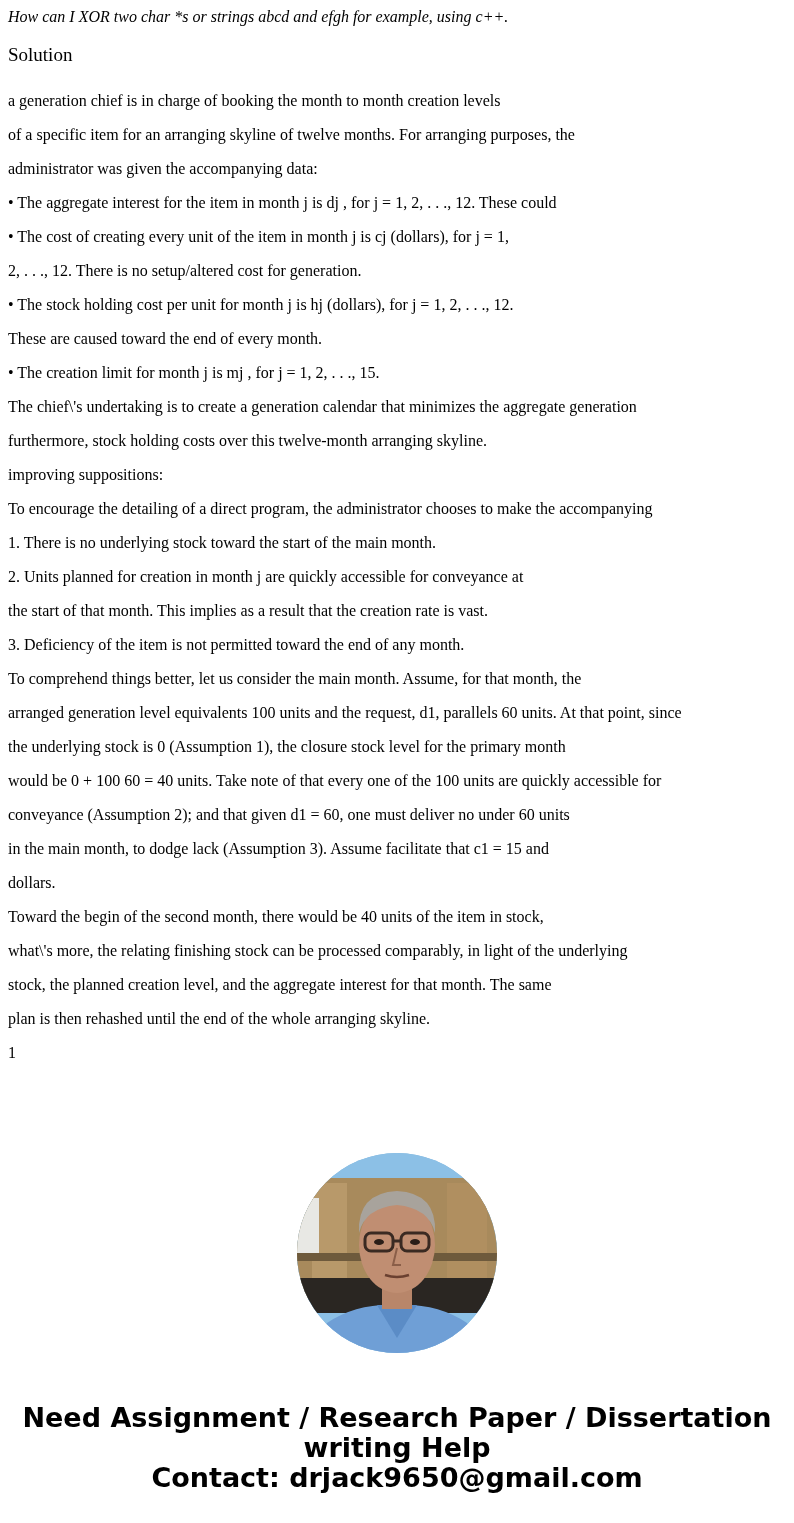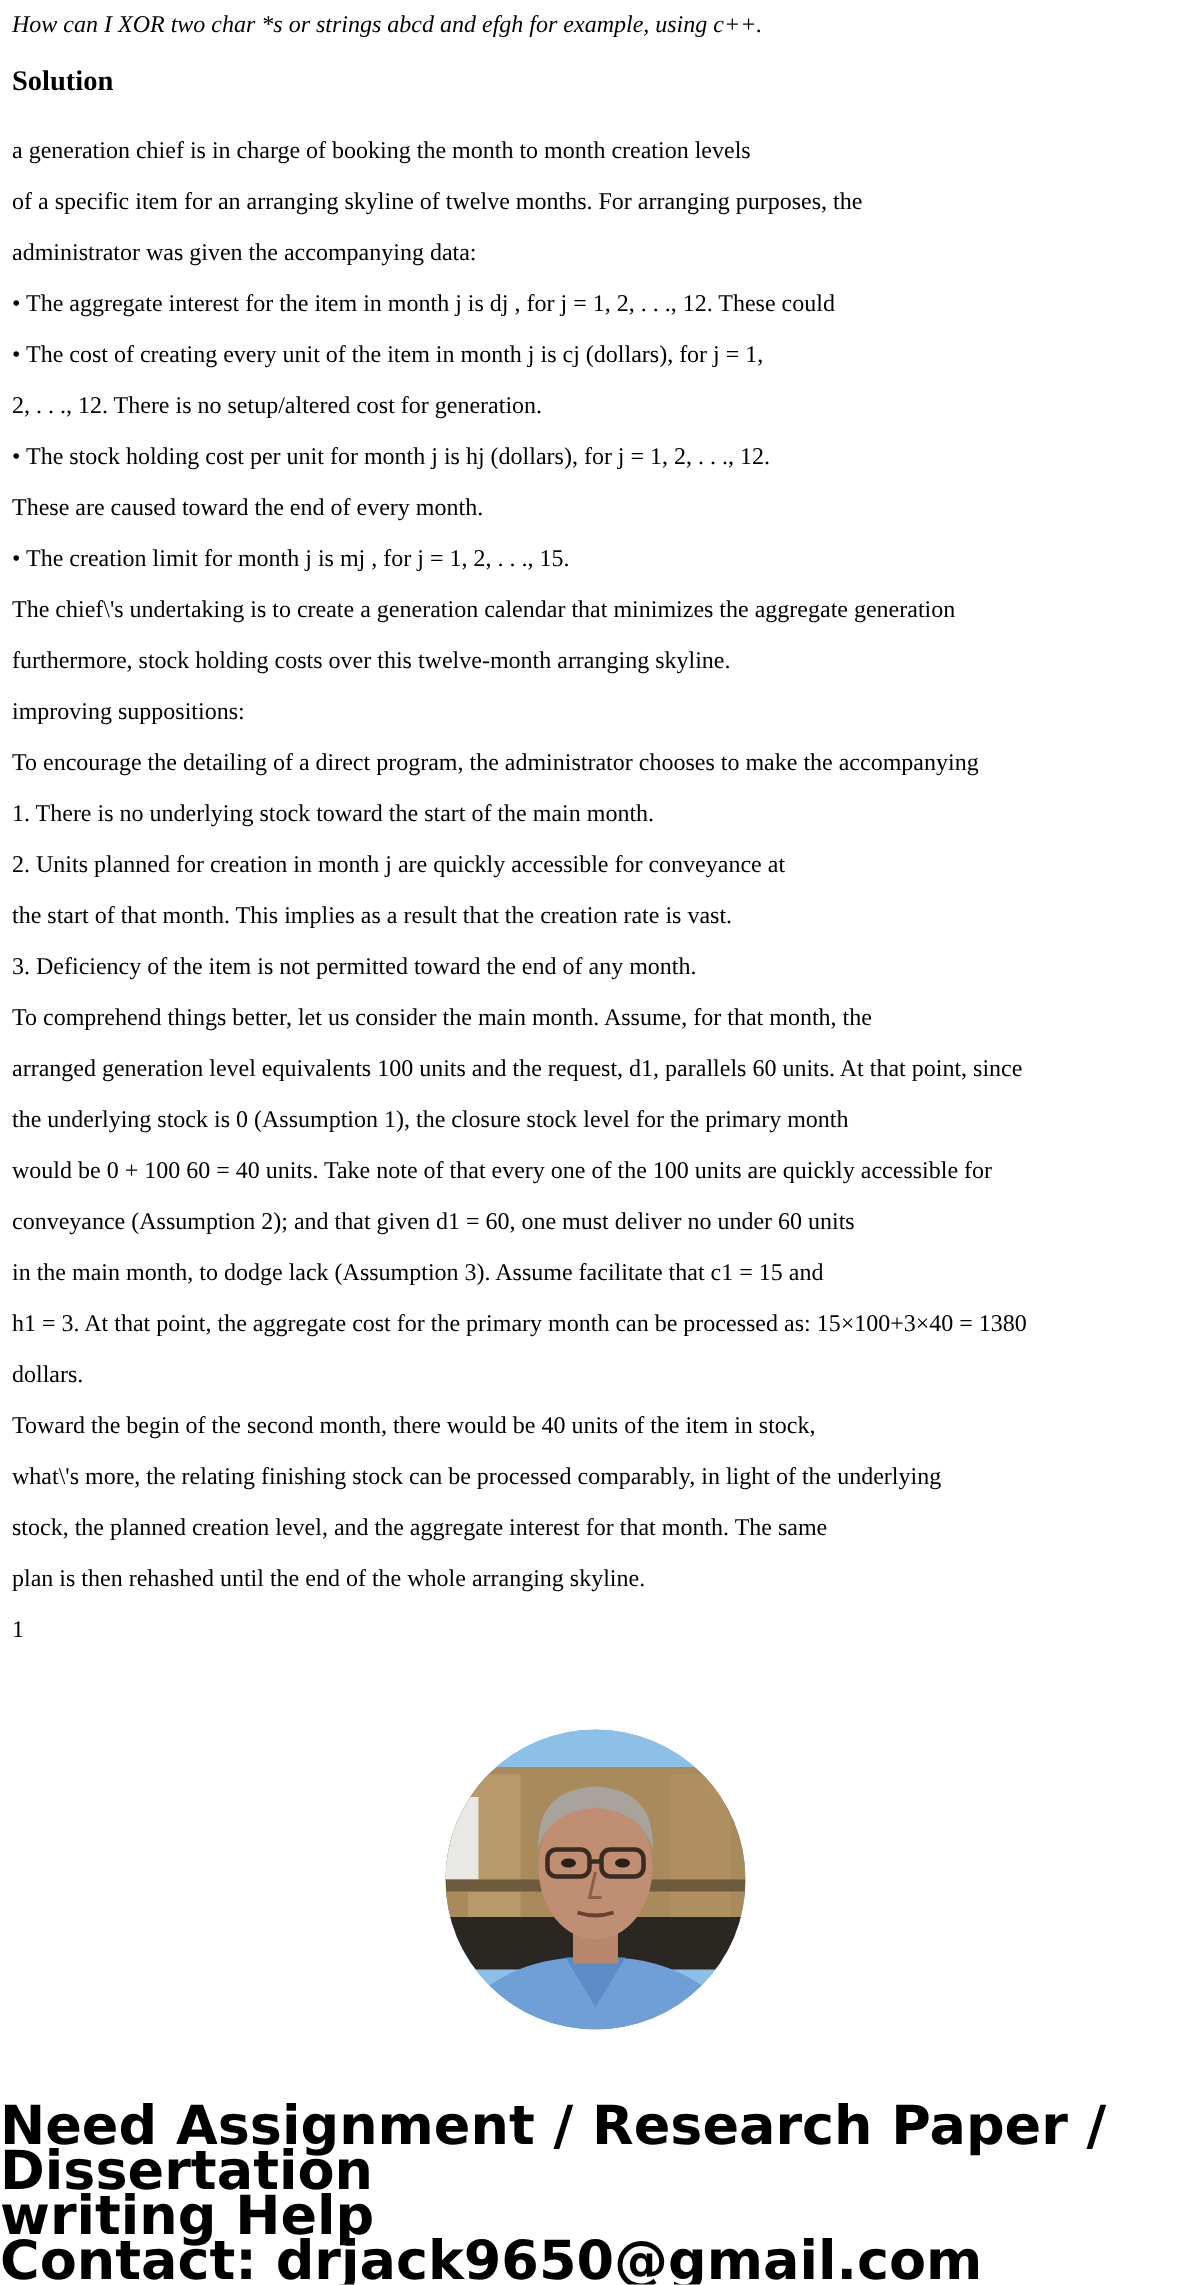--- a/index.html
+++ b/index.html
@@ -22,21 +22,21 @@
       width: 780px;
     }
     .question {
       font-size: 16px;
       line-height: 18px;
       margin: 8px 0 0 0;
       font-style: italic;
     }
     .solution-heading {
       font-family: "Liberation Serif", serif;
-      font-weight: bold;
+      font-weight: normal;
       font-size: 19px;
       line-height: 22px;
       margin: 18px 0 0 0;
     }
     .lines {
       margin-top: 18px;
     }
     .line {
       font-size: 16px;
       line-height: 34px;
@@ -54,24 +54,24 @@
       background: #7fb3dc;
     }
     .avatar-wrap svg {
       display: block;
     }
     .promo {
       position: absolute;
       left: 0;
       top: 1403px;
       width: 794px;
-      text-align: left;
+      text-align: center;
       font-family: "DejaVu Sans", sans-serif;
       font-weight: bold;
-      font-size: 36px;
+      font-size: 27px;
       line-height: 30px;
       color: #000000;
     }
   </style>
 </head>
 <body>
 
 <div class="content">
   <p class="question">How can I XOR two char *s or strings abcd and efgh for example, using c++.</p>
   <h3 class="solution-heading">Solution</h3>
@@ -92,21 +92,20 @@
     <div class="line">1. There is no underlying stock toward the start of the main month.</div>
     <div class="line">2. Units planned for creation in month j are quickly accessible for conveyance at</div>
     <div class="line">the start of that month. This implies as a result that the creation rate is vast.</div>
     <div class="line">3. Deficiency of the item is not permitted toward the end of any month.</div>
     <div class="line">To comprehend things better, let us consider the main month. Assume, for that month, the</div>
     <div class="line">arranged generation level equivalents 100 units and the request, d1, parallels 60 units. At that point, since</div>
     <div class="line">the underlying stock is 0 (Assumption 1), the closure stock level for the primary month</div>
     <div class="line">would be 0 + 100 60 = 40 units. Take note of that every one of the 100 units are quickly accessible for</div>
     <div class="line">conveyance (Assumption 2); and that given d1 = 60, one must deliver no under 60 units</div>
     <div class="line">in the main month, to dodge lack (Assumption 3). Assume facilitate that c1 = 15 and</div>
-    <div class="line">h1 = 3. At that point, the aggregate cost for the primary month can be processed as: 15×100+3×40 = 1380</div>
     <div class="line">dollars.</div>
     <div class="line">Toward the begin of the second month, there would be 40 units of the item in stock,</div>
     <div class="line">what\'s more, the relating finishing stock can be processed comparably, in light of the underlying</div>
     <div class="line">stock, the planned creation level, and the aggregate interest for that month. The same</div>
     <div class="line">plan is then rehashed until the end of the whole arranging skyline.</div>
     <div class="line">1</div>
   </div>
 </div>
 
 <div class="avatar-wrap">

